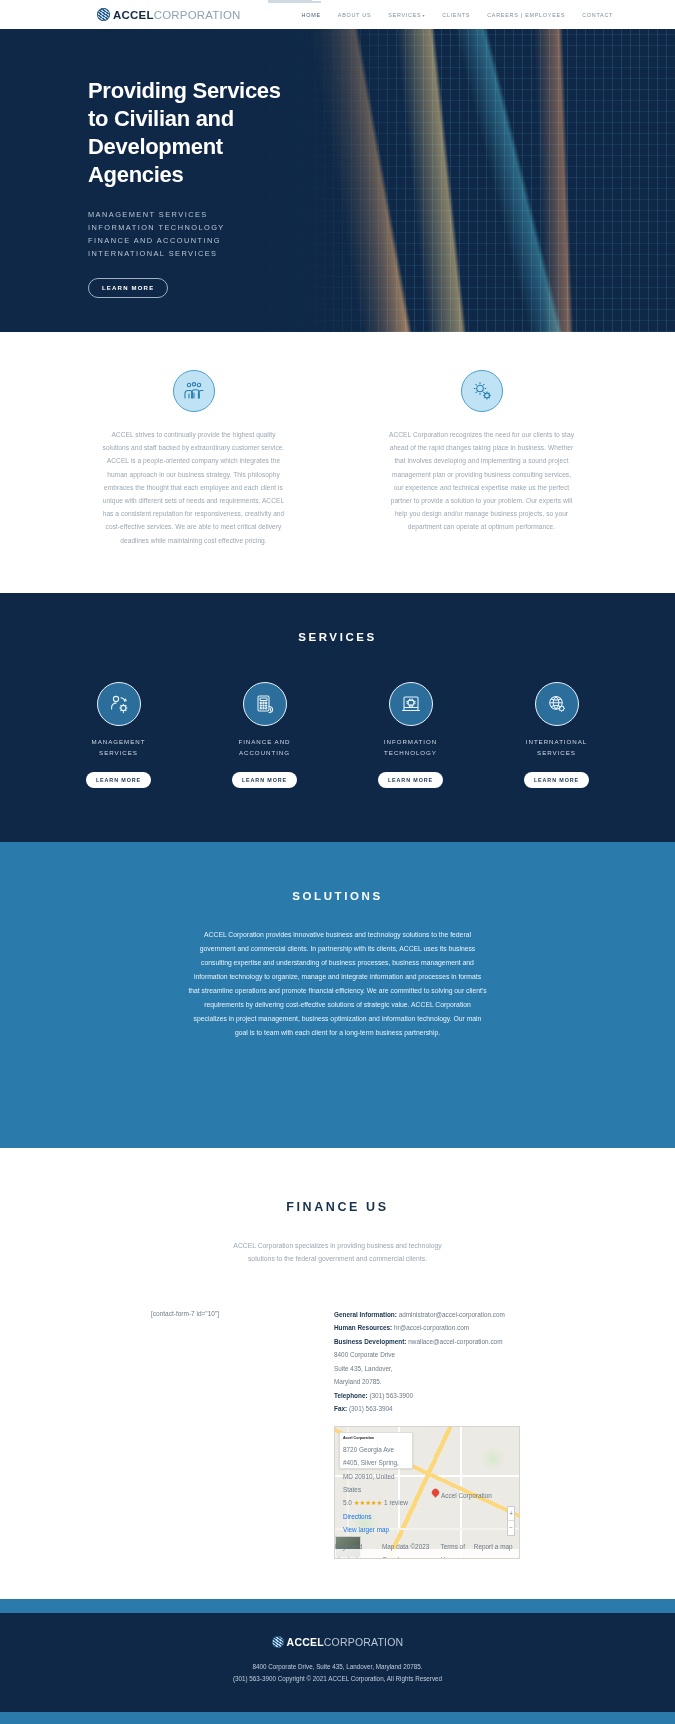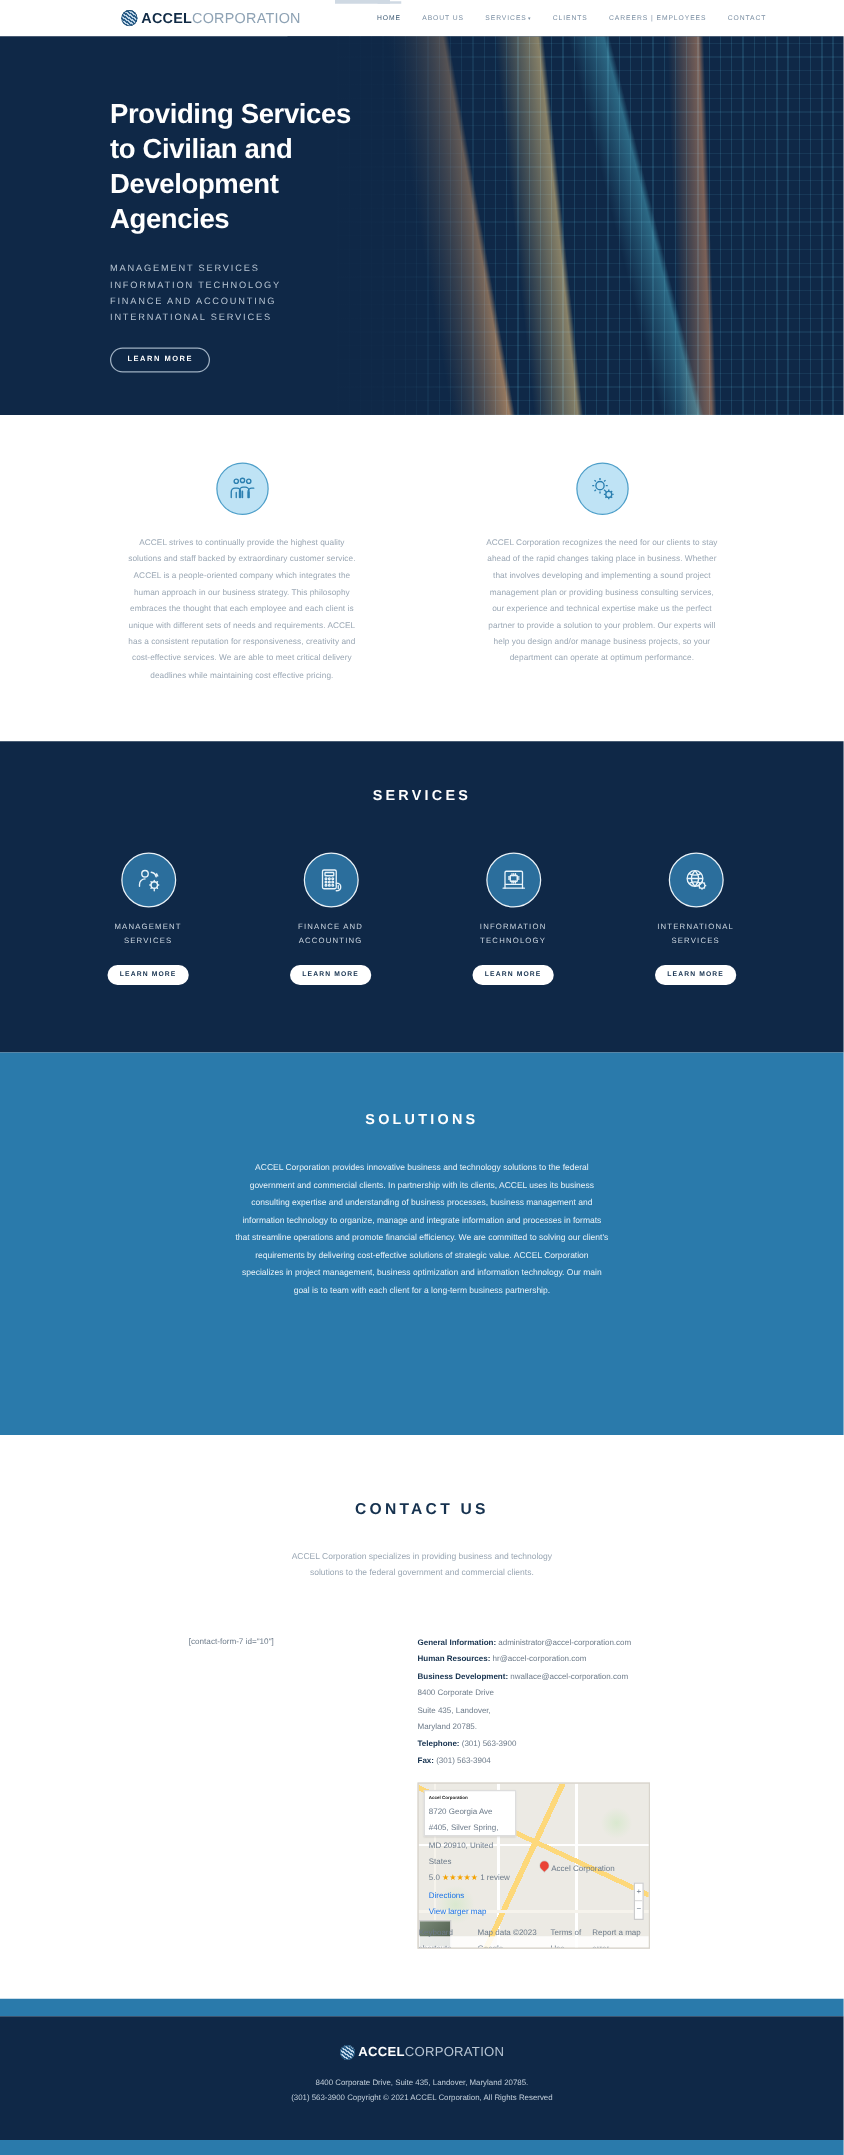--- a/index.html
+++ b/index.html
@@ -371,21 +371,21 @@
 
   </div>
 </div>
 
 <div class="solutions">
   <h2>SOLUTIONS</h2>
   <p>ACCEL Corporation provides innovative business and technology solutions to the federal government and commercial clients. In partnership with its clients, ACCEL uses its business consulting expertise and understanding of business processes, business management and information technology to organize, manage and integrate information and processes in formats that streamline operations and promote financial efficiency. We are committed to solving our client's requirements by delivering cost-effective solutions of strategic value. ACCEL Corporation specializes in project management, business optimization and information technology. Our main goal is to team with each client for a long-term business partnership.</p>
 </div>
 
 <div class="contact">
-  <h2>CONTACT US</h2>
+  <h2>FINANCE US</h2>
   <div class="contact-lead">ACCEL Corporation specializes in providing business and technology solutions to the federal government and commercial clients.</div>
 
   <div class="contact-cols">
     <div class="cf7">[contact-form-7 id="10"]</div>
 
     <div class="cinfo">
       <div>
         <b>General Information:</b>
         <span>administrator@accel-corporation.com</span>
       </div>

